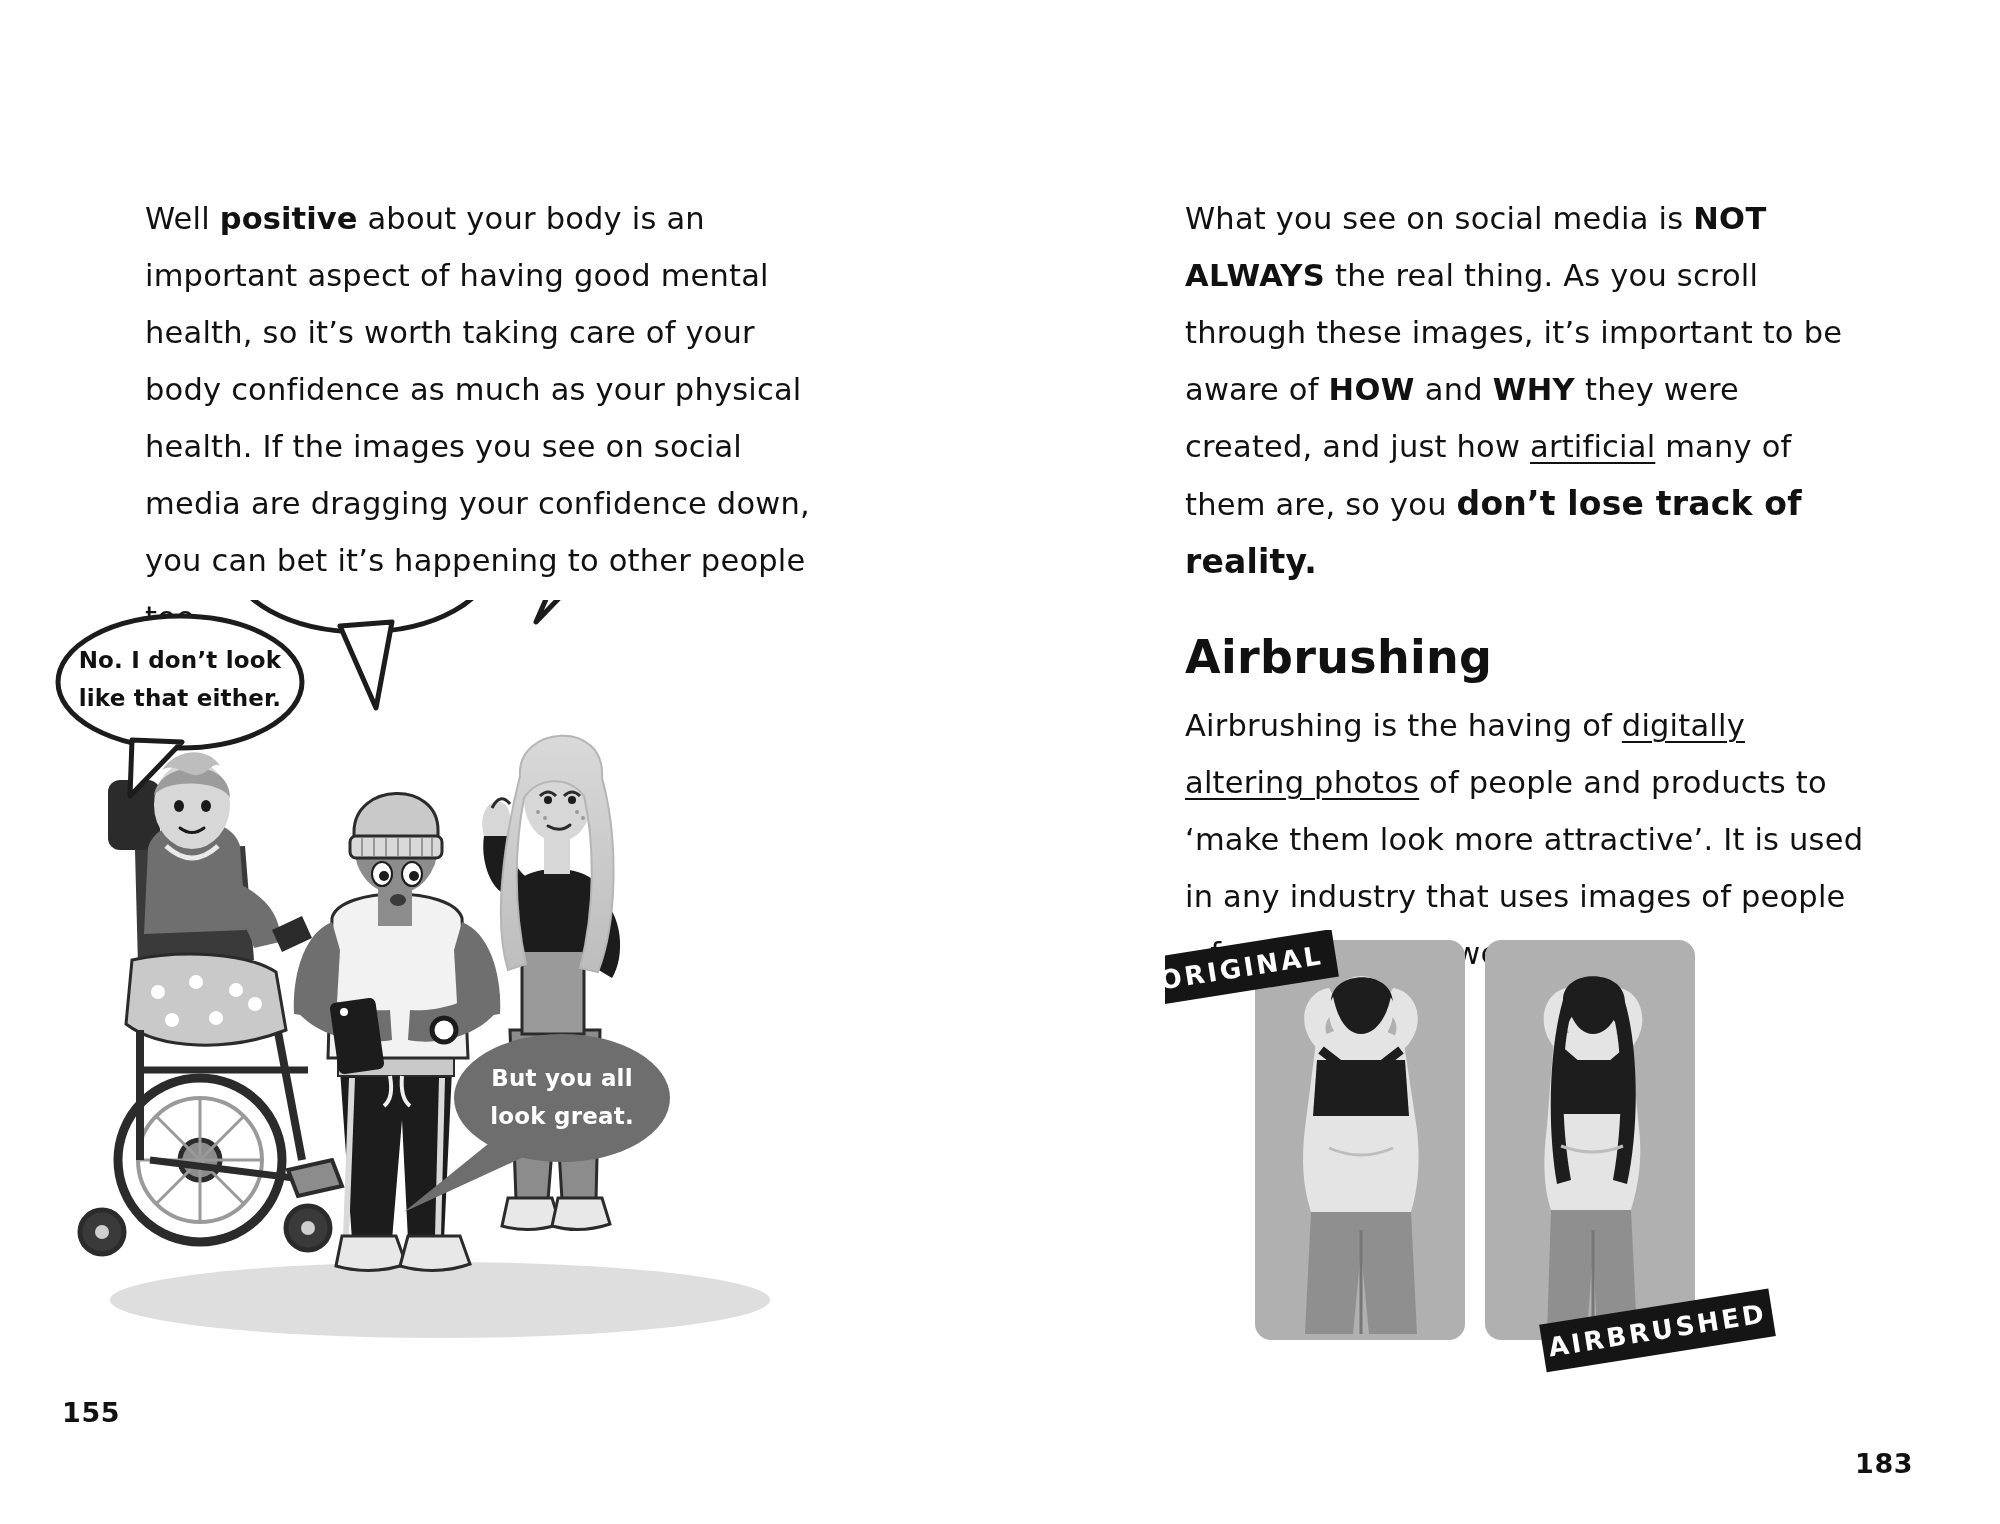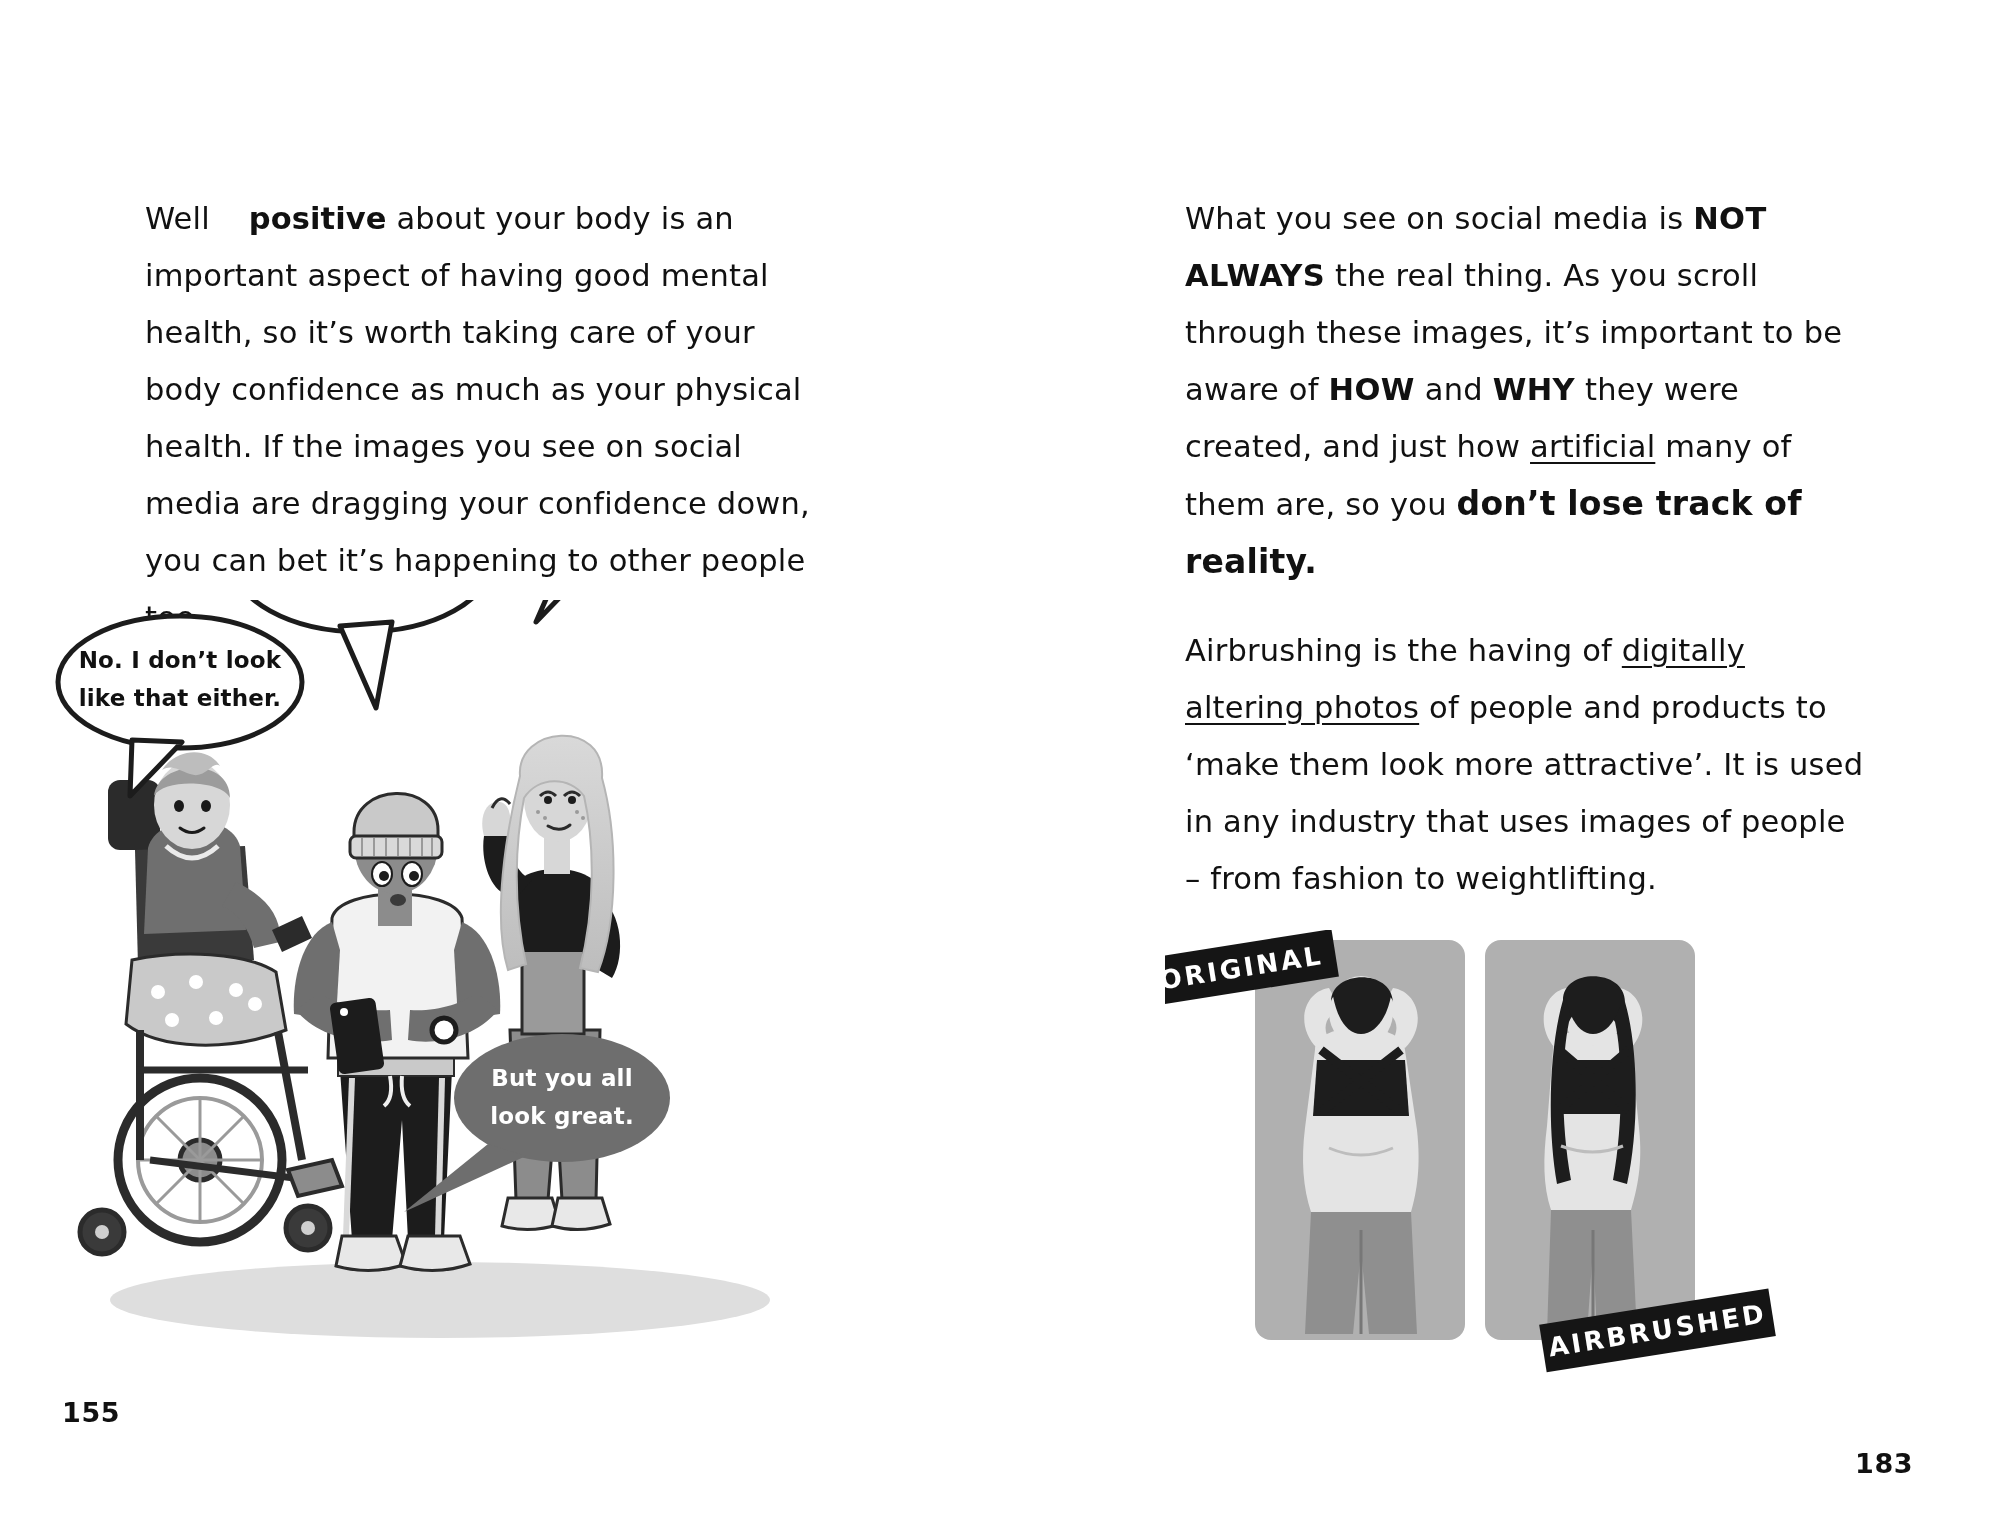--- a/index.html
+++ b/index.html
@@ -29,21 +29,20 @@
     font-family: "DejaVu Sans", sans-serif;
     font-size: 30.5px;
     line-height: 57px;
     color: #111111;
     letter-spacing: 0.2px;
     font-weight: 400;
   }
   .body-text b, .body-text .bold {
     font-weight: 700;
     letter-spacing: 0.1px;
-    margin-left: 29px;
   }
   .body-text .caps {
     font-weight: 700;
     letter-spacing: 0.4px;
   }
   .body-text .uline {
     text-decoration: underline;
     text-underline-offset: 5px;
     text-decoration-thickness: 2px;
     margin-top: 14px;
@@ -307,20 +306,21 @@
         <path d="M448 544 L364 612 L486 556 Z" fill="#6e6e6e"></path>
         <text class="bubble-txt bubble-txt-white" x="522" y="486" text-anchor="middle">But you all</text>
         <text class="bubble-txt bubble-txt-white" x="522" y="524" text-anchor="middle">look great.</text>
       </g>
     </svg>
   </div>
 
   <div class="col col-right">
     <p class="body-text" style="margin-top:190px;"><span>What you see on social media is </span><span class="caps">NOT ALWAYS</span><span> the real thing. As you scroll through these images, it’s important to be aware of </span><span class="caps">HOW</span><span> and </span><span class="caps">WHY</span><span> they were created, and just how </span><span class="uline">artificial</span><span> many of them are, so you </span><span class="big-bold">don’t lose track of reality.</span></p>
 
+    <h2 class="section-heading">Airbrushing</h2>
 
     <p class="body-text" style="margin:0;"><span>Airbrushing is the having of </span><span class="uline">digitally altering photos</span><span> of people and products to ‘make them look more attractive’. It is used in any industry that uses images of people – from fashion to weightlifting.</span></p>
   </div>
 
   <div class="folio folio-right">183</div>
 
   <div class="scene-right">
     <svg viewBox="0 0 760 470" xmlns="http://www.w3.org/2000/svg">
 
       <g>

